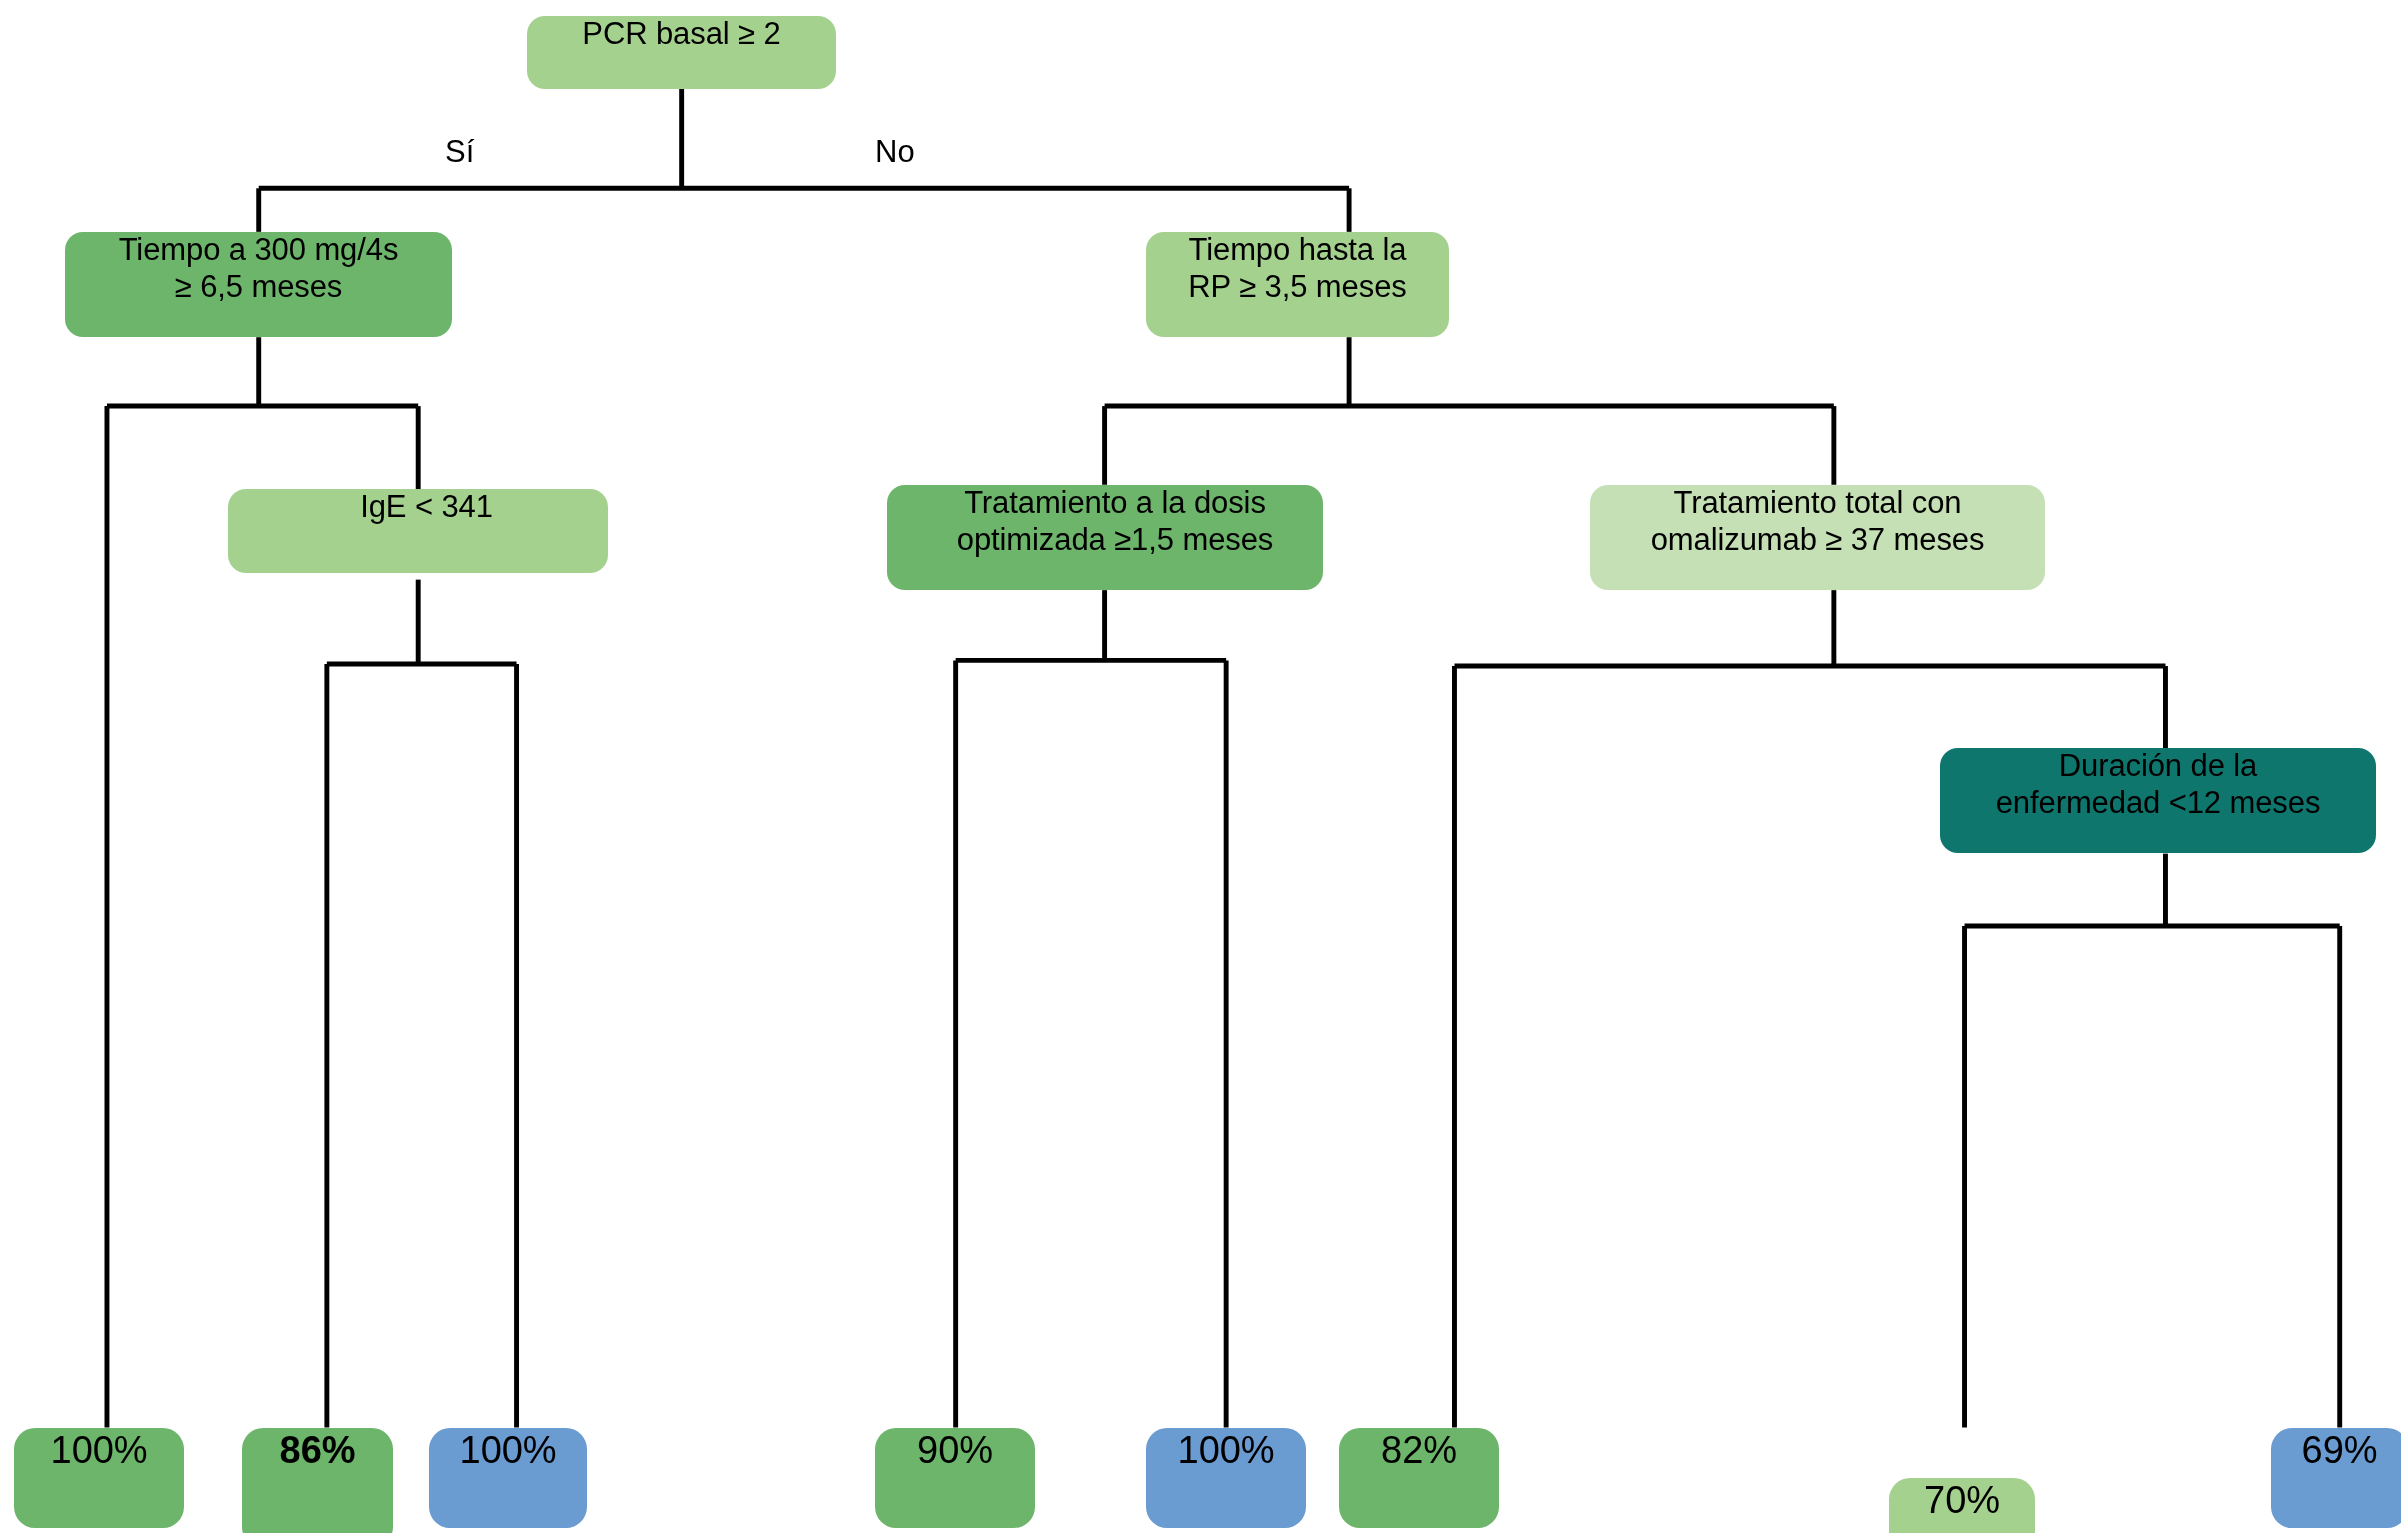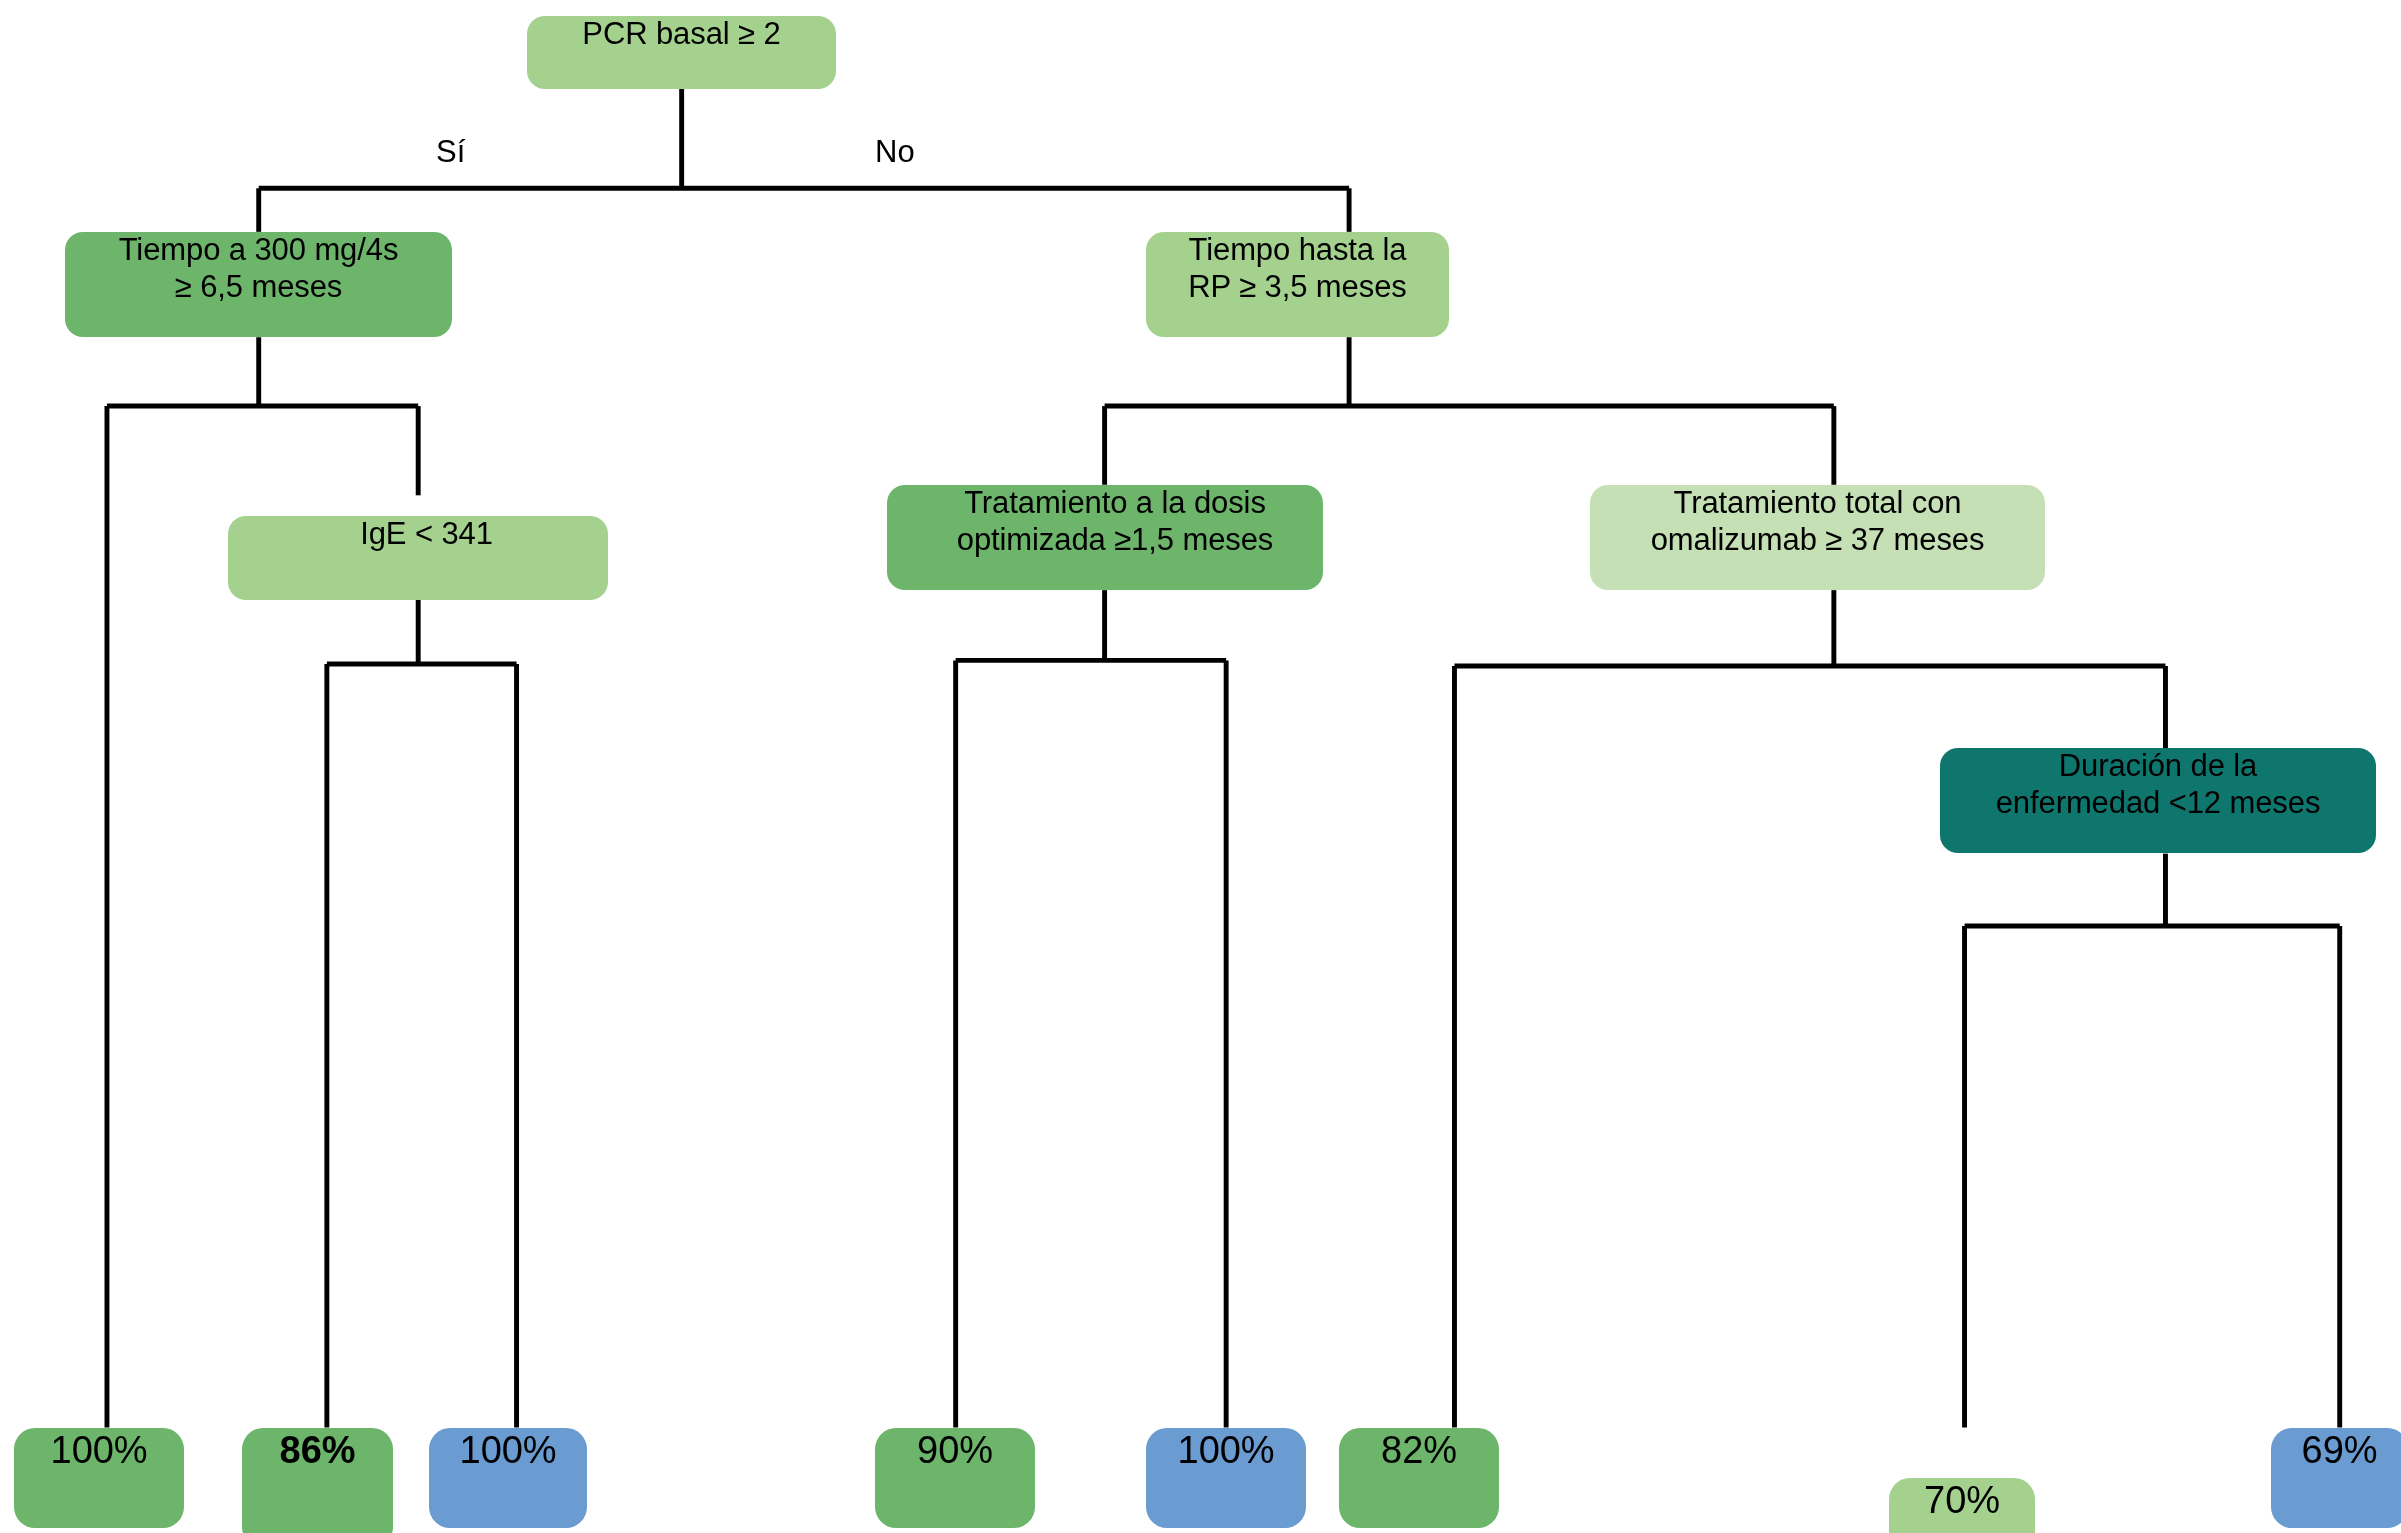--- a/index.html
+++ b/index.html
@@ -83,34 +83,34 @@
       <path d="M 2796 1318 L 3330 1318" stroke="#000000" stroke-width="7" fill="none" stroke-linecap="butt"></path>
       <path d="M 2796 1318 L 2796 2032" stroke="#000000" stroke-width="7" fill="none" stroke-linecap="butt"></path>
       <path d="M 3330 1318 L 3330 2032" stroke="#000000" stroke-width="7" fill="none" stroke-linecap="butt"></path>
     </svg>
   <div id="node-layer">
       <div class="node decision" style="left: 527px; top: 15.5px; width: 309px; height: 73px; background: rgb(165, 209, 143);"><span>PCR basal ≥ 2</span></div>
       <div class="node decision" style="left: 65px; top: 232px; width: 387px; height: 105px; background: rgb(108, 181, 106);"><span>Tiempo a 300 mg/4s
 ≥ 6,5 meses</span></div>
       <div class="node decision" style="left: 1146px; top: 232px; width: 303px; height: 105px; background: rgb(165, 209, 143);"><span>Tiempo hasta la
 RP ≥ 3,5 meses</span></div>
-      <div class="node decision" style="left: 228px; top: 516px; width: 380px; height: 84px; background: rgb(165, 209, 143); padding-left: 17px;"><span>IgE &lt; 341</span></div>
+      <div class="node decision" style="left: 228px; top: 489px; width: 380px; height: 84px; background: rgb(165, 209, 143); padding-left: 17px;"><span>IgE &lt; 341</span></div>
       <div class="node decision" style="left: 887px; top: 485px; width: 436px; height: 105px; background: rgb(108, 181, 106); padding-left: 20px;"><span>Tratamiento a la dosis
 optimizada ≥1,5 meses</span></div>
       <div class="node decision" style="left: 1590px; top: 485px; width: 455px; height: 105px; background: rgb(197, 224, 180);"><span>Tratamiento total con
 omalizumab ≥ 37 meses</span></div>
       <div class="node decision" style="left: 1940px; top: 748px; width: 436px; height: 105px; background: #0f766e;"><span>Duración de la
 enfermedad &lt;12 meses</span></div>
       <div class="node leaf" style="left: 14px; top: 1428px; width: 170px; height: 100px; background: rgb(108, 181, 106);"><span>100%</span></div>
       <div class="node leaf" style="left: 242px; top: 1428px; width: 151px; height: 120px; background: rgb(108, 181, 106); font-weight: bold;"><span>86%</span></div>
       <div class="node leaf" style="left: 429px; top: 1428px; width: 158px; height: 100px; background: rgb(106, 155, 209);"><span>100%</span></div>
       <div class="node leaf" style="left: 875px; top: 1428px; width: 160px; height: 100px; background: rgb(108, 181, 106);"><span>90%</span></div>
       <div class="node leaf" style="left: 1146px; top: 1428px; width: 160px; height: 100px; background: rgb(106, 155, 209);"><span>100%</span></div>
       <div class="node leaf" style="left: 1339px; top: 1428px; width: 160px; height: 100px; background: rgb(108, 181, 106);"><span>82%</span></div>
       <div class="node leaf" style="left: 1889px; top: 1478px; width: 146px; height: 100px; background: rgb(165, 209, 143);"><span>70%</span></div>
       <div class="node leaf" style="left: 2271px; top: 1428px; width: 137px; height: 100px; background: rgb(106, 155, 209);"><span>69%</span></div>
     </div>
   <div id="label-layer">
-      <div class="edge-label" style="left: 436px; top: 134px;">Sí</div>
+      <div class="edge-label" style="left: 445px; top: 134px;">Sí</div>
       <div class="edge-label" style="left: 875px; top: 134px;">No</div>
     </div>
 </div>
 
 
 </body></html>

